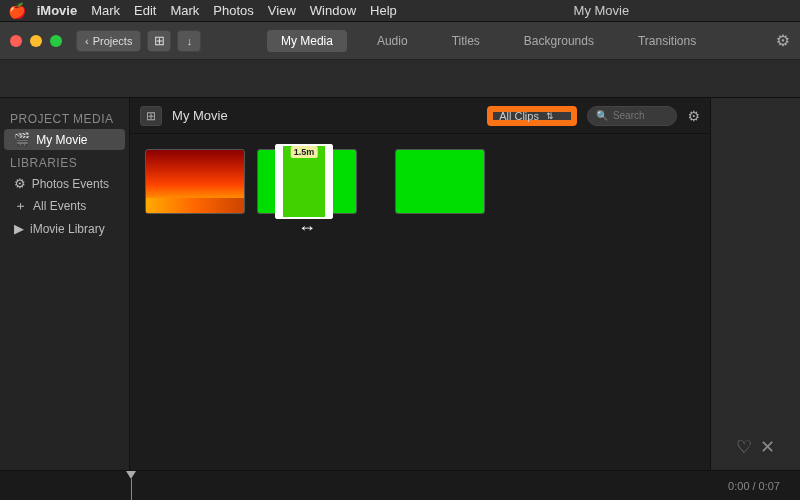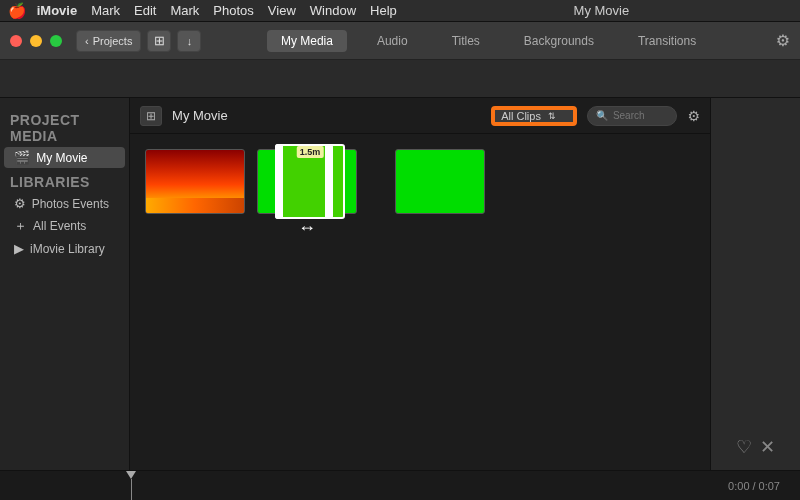--- a/index.html
+++ b/index.html
@@ -111,22 +111,22 @@
 
     
     .sidebar {
       width: 130px;
       background: #242424;
       border-right: 1px solid #111;
       padding: 8px 0;
       flex-shrink: 0;
     }
     .sidebar-section-title {
-      font-size: 14px;
-      font-weight: 700;
+      font-size: 12px;
+      font-weight: 400;
       color: #888;
       padding: 6px 10px 3px;
       text-transform: uppercase;
       letter-spacing: 0.5px;
     }
     .sidebar-item {
       display: flex;
       align-items: center;
       gap: 6px;
       padding: 3px 10px;
@@ -171,21 +171,21 @@
       cursor: pointer;
     }
     .content-title {
       font-size: 13px;
       color: #ddd;
       font-weight: 500;
     }
     .content-spacer { flex: 1; }
     .all-clips-select {
       background: #3a3a3a;
-      border: 4px solid #f97316;
+      border: 6px solid #f97316;
       border-radius: 4px;
       color: #ccc;
       font-size: 11px;
       padding: 2px 18px 2px 6px;
       cursor: pointer;
       height: 20px;
       appearance: none;
       position: relative;
       display: flex;
       align-items: center;
@@ -261,21 +261,21 @@
       border-radius: 3px;
       border: 1px solid #555;
       position: absolute;
       top: 0; left: 0;
     }
     
     .clip-yellow-overlay {
       position: absolute;
       top: -5px;
       left: 18px;
-      width: 70px;
+      width: 58px;
       height: 75px;
       background: #dddd00;
       border-radius: 3px;
       border: 2px solid #ffffff;
       z-index: 2;
       overflow: hidden;
     }
     .clip-yellow-overlay .inner-green {
       position: absolute;
       top: 0; left: 0; right: 0; bottom: 0;

